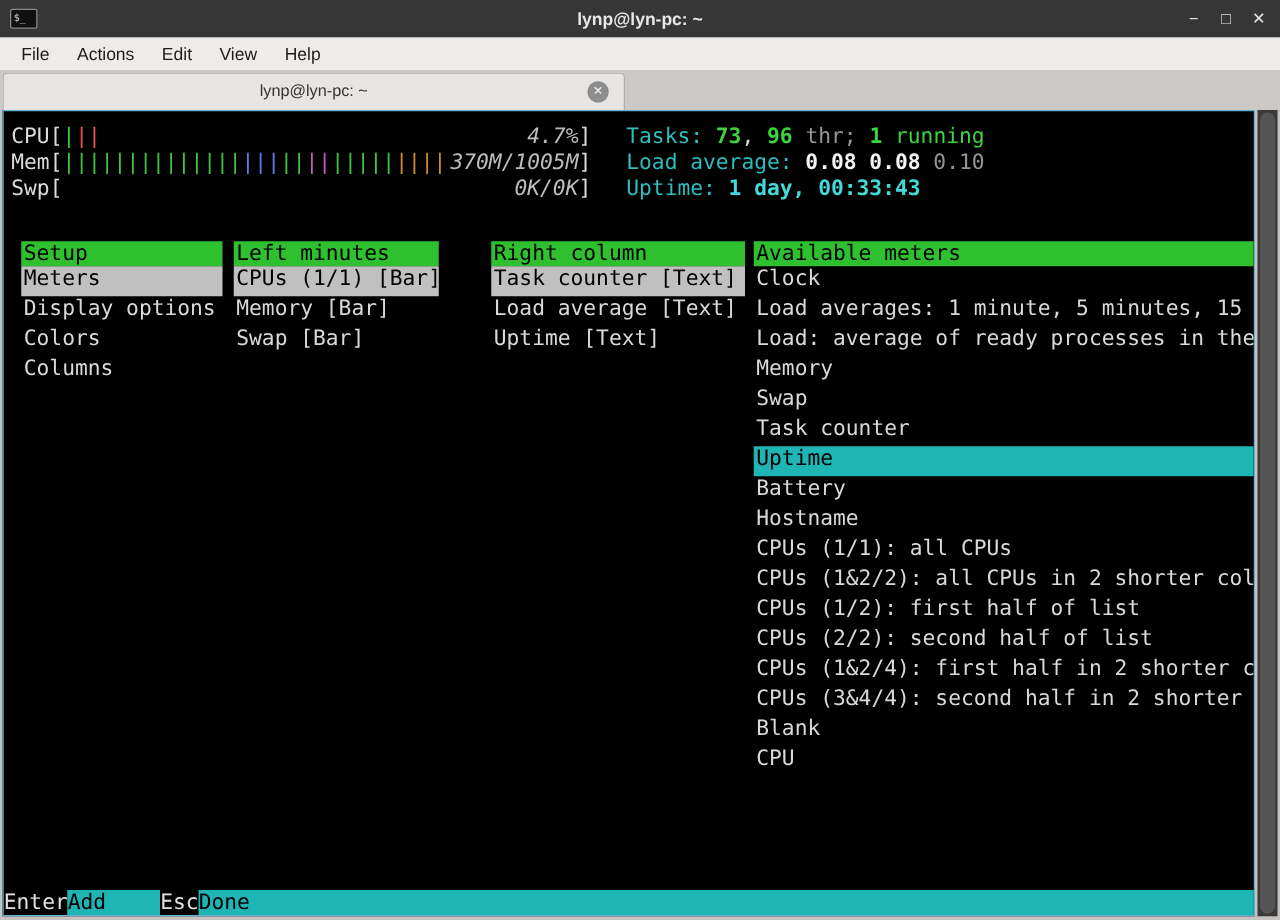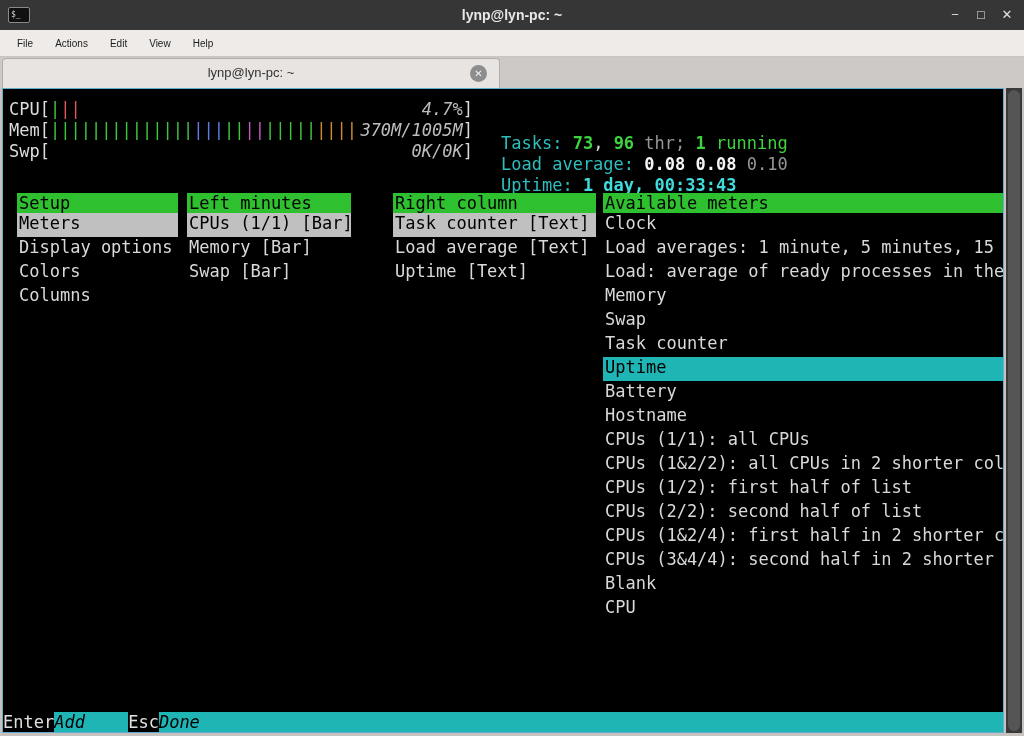--- a/index.html
+++ b/index.html
@@ -22,21 +22,21 @@
   .term-icon{position:absolute;left:8px;top:7px;width:22px;height:16px;background:#101010;
              border:1px solid #8a8a8a;border-radius:2px;color:#d8d8d8;font-size:8px;
              line-height:13px;padding-left:2px;font-family:"DejaVu Sans Mono",monospace;}
   .controls{position:absolute;right:6px;top:0;height:30px;display:flex;align-items:center;}
   .wbtn{width:22px;height:22px;line-height:22px;text-align:center;color:#e0e0e0;
         font-size:13px;margin-left:4px;cursor:default;}
 
   
   .menubar{position:absolute;top:30px;left:0;right:0;height:27px;background:#eeebe9;
            border-bottom:1px solid #c9c5c2;display:flex;align-items:center;
-           padding-left:6px;font-size:10px;color:#1c1c1c;}
+           padding-left:6px;font-size:14px;color:#1c1c1c;}
   .menu-item{padding:4px 11px;}
 
   
   .tabbar{position:absolute;top:57px;left:0;right:0;height:31px;background:#cdc9c6;}
   .tab{position:absolute;left:2px;top:1px;width:498px;height:30px;background:#e7e4e2;
        border:1px solid #b2aeab;border-bottom:none;border-radius:4px 4px 0 0;
        font-size:13px;color:#333;text-align:center;line-height:28px;}
   .tab-close{position:absolute;right:12px;top:6px;width:17px;height:17px;border-radius:50%;
              background:#8d8d8d;color:#f2f2f2;font-size:10px;line-height:17px;text-align:center;}
 
@@ -49,21 +49,21 @@
   .sb-thumb{position:absolute;left:2px;right:2px;top:2px;bottom:2px;background:#555;border-radius:7px;}
 
   
   .meters{position:absolute;left:6px;top:10px;width:464px;}
   .meter-row{display:flex;height:21px;line-height:21px;white-space:pre;}
   .m-br{color:#dcdcdc;}
   .m-bar{flex:1;overflow:hidden;white-space:pre;}
   .m-val{color:#bdbdbd;font-style:italic;}
 
   
-  .stats{position:absolute;left:498px;top:10px;margin-top:34px;}
+  .stats{position:absolute;left:498px;top:10px;}
   .stat-row{height:21px;line-height:21px;white-space:pre;}
   .s-cyan{color:var(--cyan_text);}
   .s-cyanb{color:var(--cyan_bold);font-weight:bold;}
   .s-green{color:var(--green_text);}
   .s-greenb{color:var(--green_text);font-weight:bold;}
   .s-whiteb{color:var(--white_bold);font-weight:bold;}
   .s-gray{color:var(--gray_text);}
   .s-text{color:var(--text);}
 
   
@@ -75,21 +75,21 @@
   .panel .item.sel-cyan{background:var(--cyan_bg);color:#000;}
   .p1{left:2px;width:161px;}
   .p2{left:172px;width:164px;}
   .p3{left:378px;width:203px;}
   .p4{left:588px;right:0;}
 
   
   .fnbar{position:absolute;left:0;right:0;bottom:0;height:20px;background:var(--cyan_bg);
          display:flex;white-space:pre;}
   .fn-key{background:#000;color:#e0e0e0;}
-  .fn-act{color:#000;background:var(--cyan_bg);min-width:74px;font-style:italic;}
+  .fn-act{color:#000;background:var(--cyan_bg);min-width:74px;}
   .fn-act:last-child{flex:1;}
 </style>
 </head>
 <body>
 
 <div class="window">
 
   <div class="titlebar">
     <div class="term-icon">$_</div>
     <div class="title">lynp@lyn-pc: ~</div>

